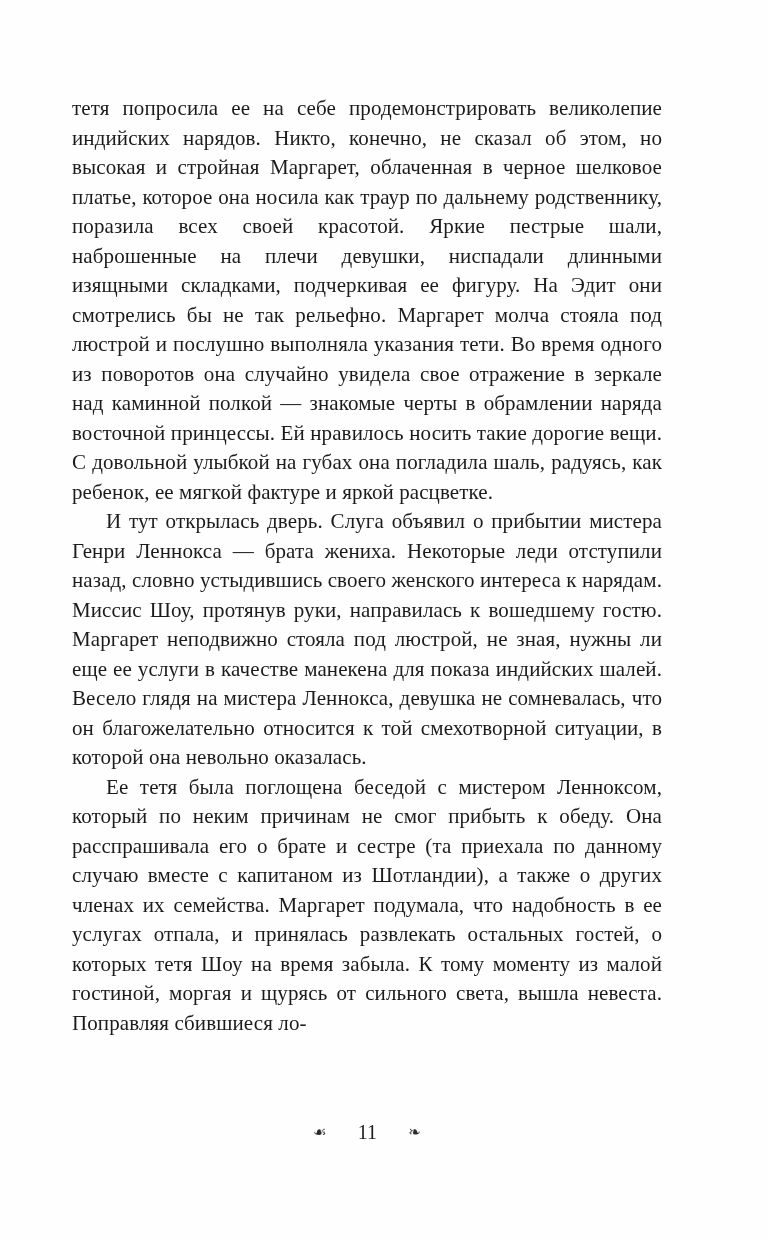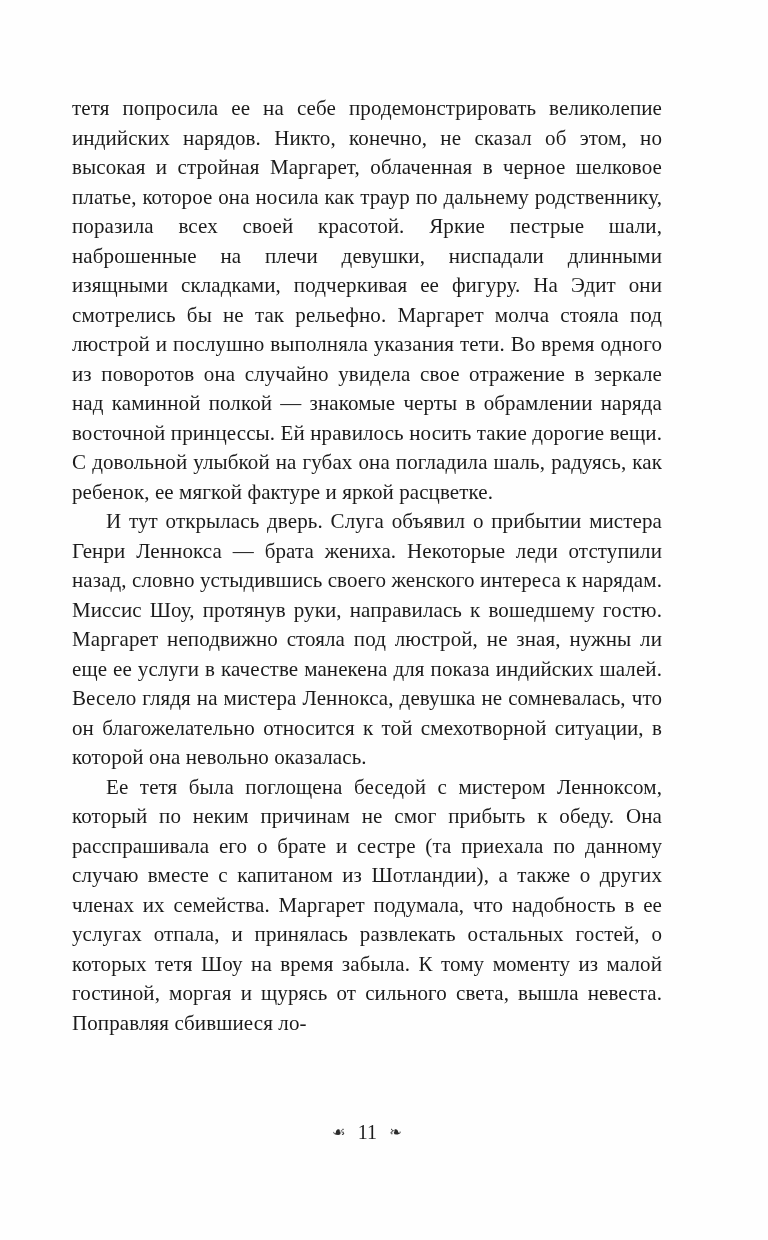--- a/index.html
+++ b/index.html
@@ -49,21 +49,21 @@
   }
   .footer .orn {
     font-family: "DejaVu Sans", sans-serif;
     font-size: 15px;
     position: relative;
     top: -2px;
     color: #2b2b2b;
   }
   .footer .num {
     display: inline-block;
-    margin: 0 12px;
+    margin: 0 31px;
     font-family: "Liberation Serif", "DejaVu Serif", serif;
   }
 </style>
 </head>
 <body>
 
 <div class="page">
   <div class="text-block">
     <p>тетя попросила ее на себе продемонстрировать великолепие индийских нарядов. Никто, конечно, не сказал об этом, но высокая и стройная Маргарет, облаченная в черное шелковое платье, которое она носила как траур по дальнему родственнику, поразила всех своей красотой. Яркие пестрые шали, наброшенные на плечи девушки, ниспадали длинными изящными складками, подчеркивая ее фигуру. На Эдит они смотрелись бы не так рельефно. Маргарет молча стояла под люстрой и послушно выполняла указания тети. Во время одного из поворотов она случайно увидела свое отражение в зеркале над каминной полкой — знакомые черты в обрамлении наряда восточной принцессы. Ей нравилось носить такие дорогие вещи. С довольной улыбкой на губах она погладила шаль, радуясь, как ребенок, ее мягкой фактуре и яркой расцветке.</p>
     <p class="indent">И тут открылась дверь. Слуга объявил о прибытии мистера Генри Леннокса — брата жениха. Некоторые леди отступили назад, словно устыдившись своего женского интереса к нарядам. Миссис Шоу, протянув руки, направилась к вошедшему гостю. Маргарет неподвижно стояла под люстрой, не зная, нужны ли еще ее услуги в качестве манекена для показа индийских шалей. Весело глядя на мистера Леннокса, девушка не сомневалась, что он благожелательно относится к той смехотворной ситуации, в которой она невольно оказалась.</p>

